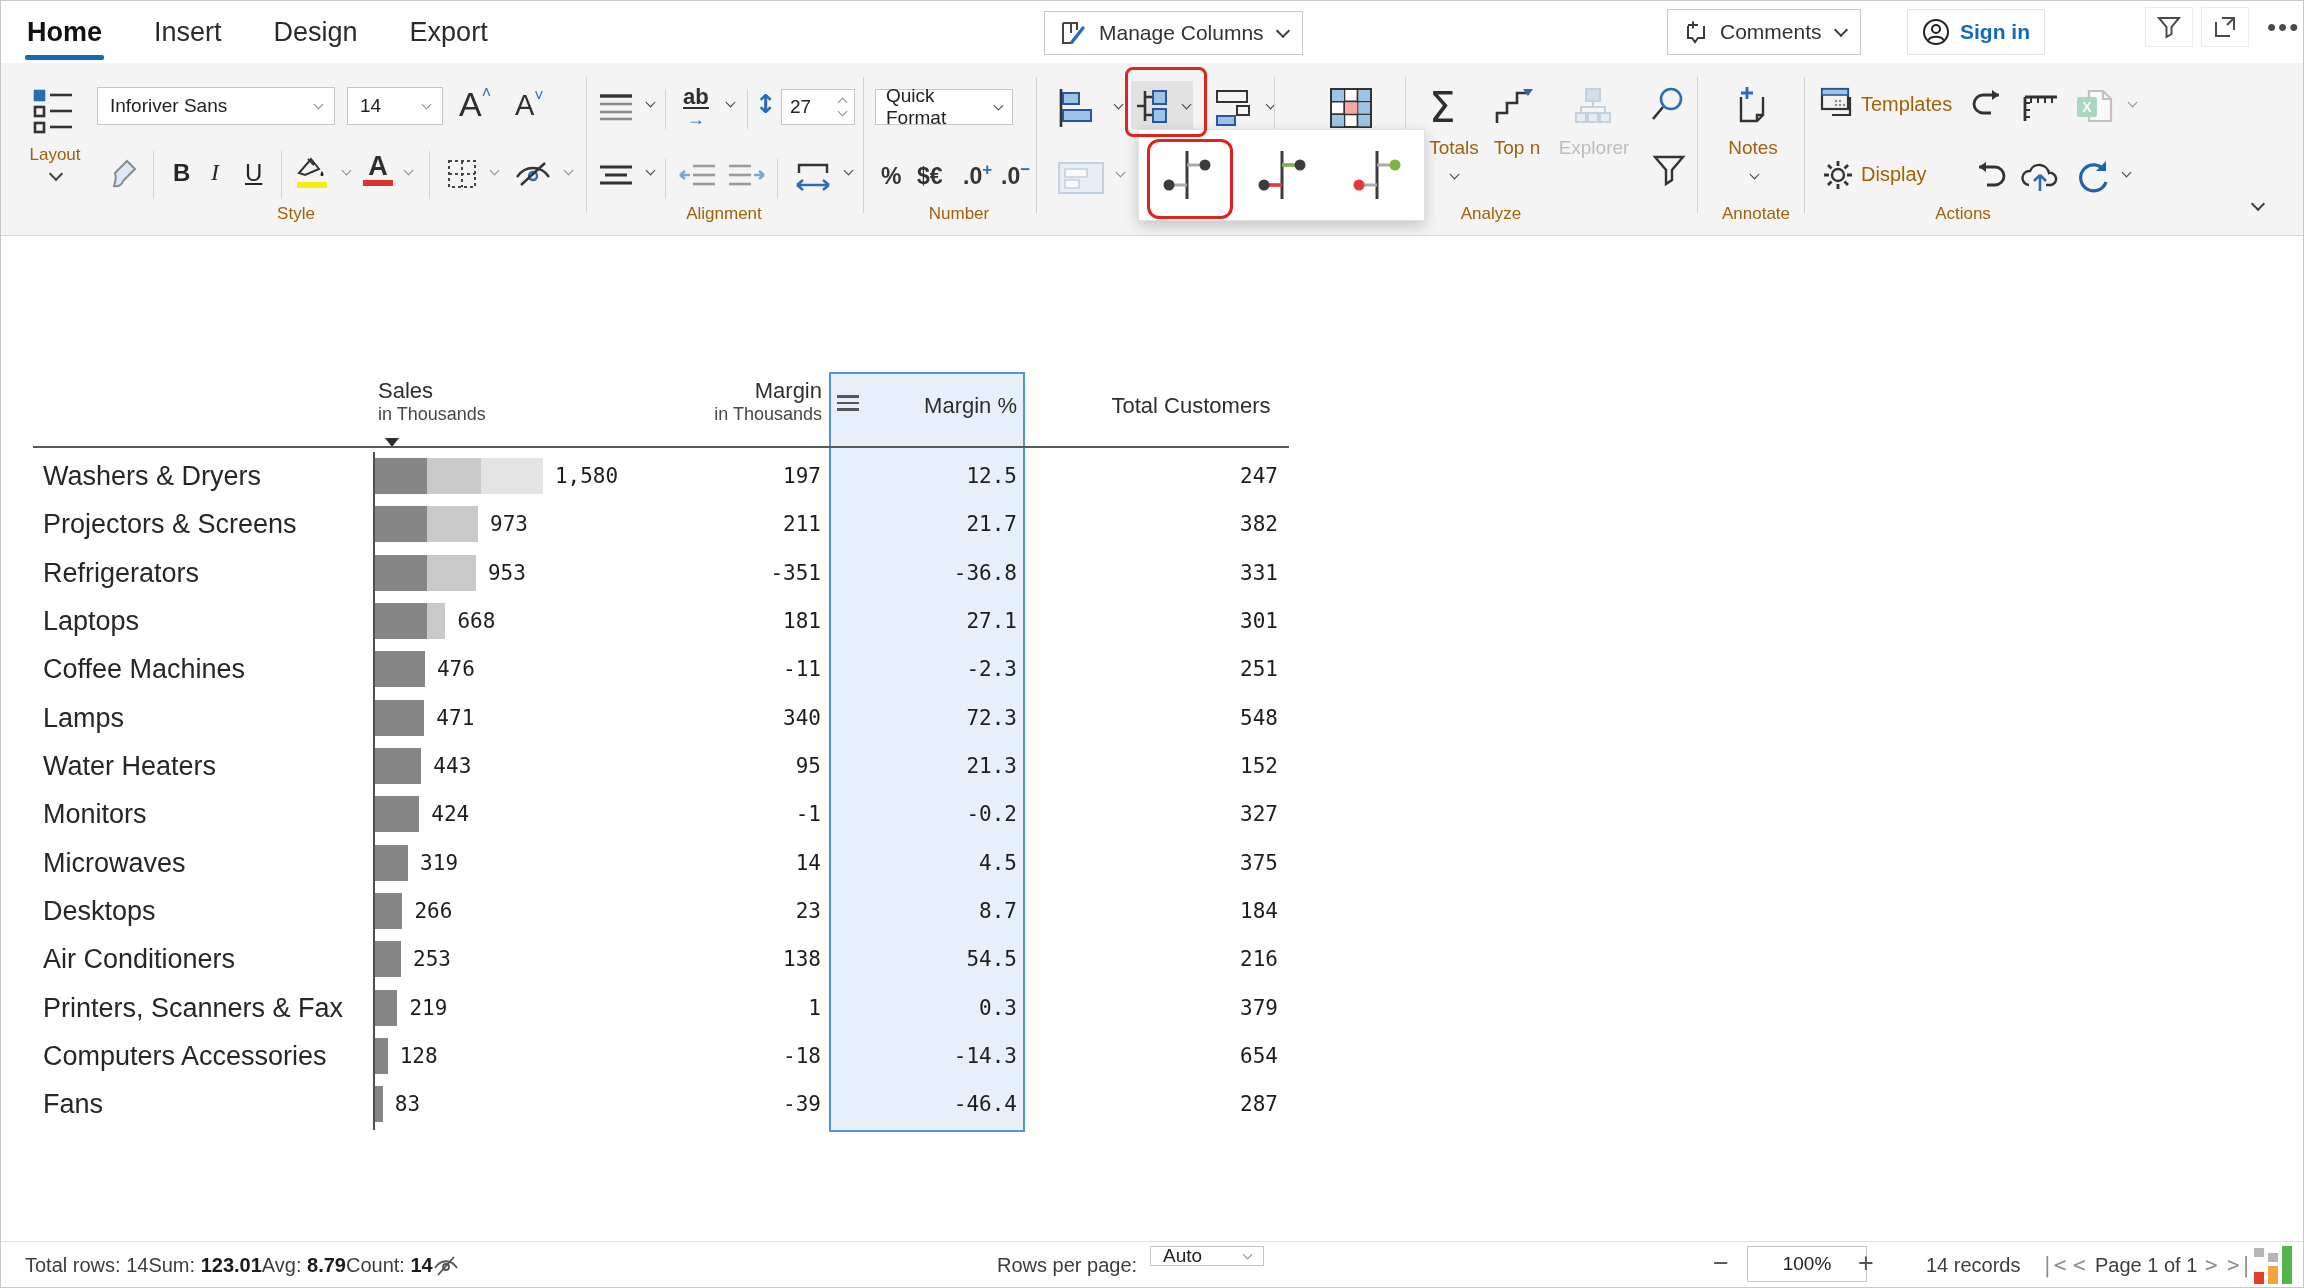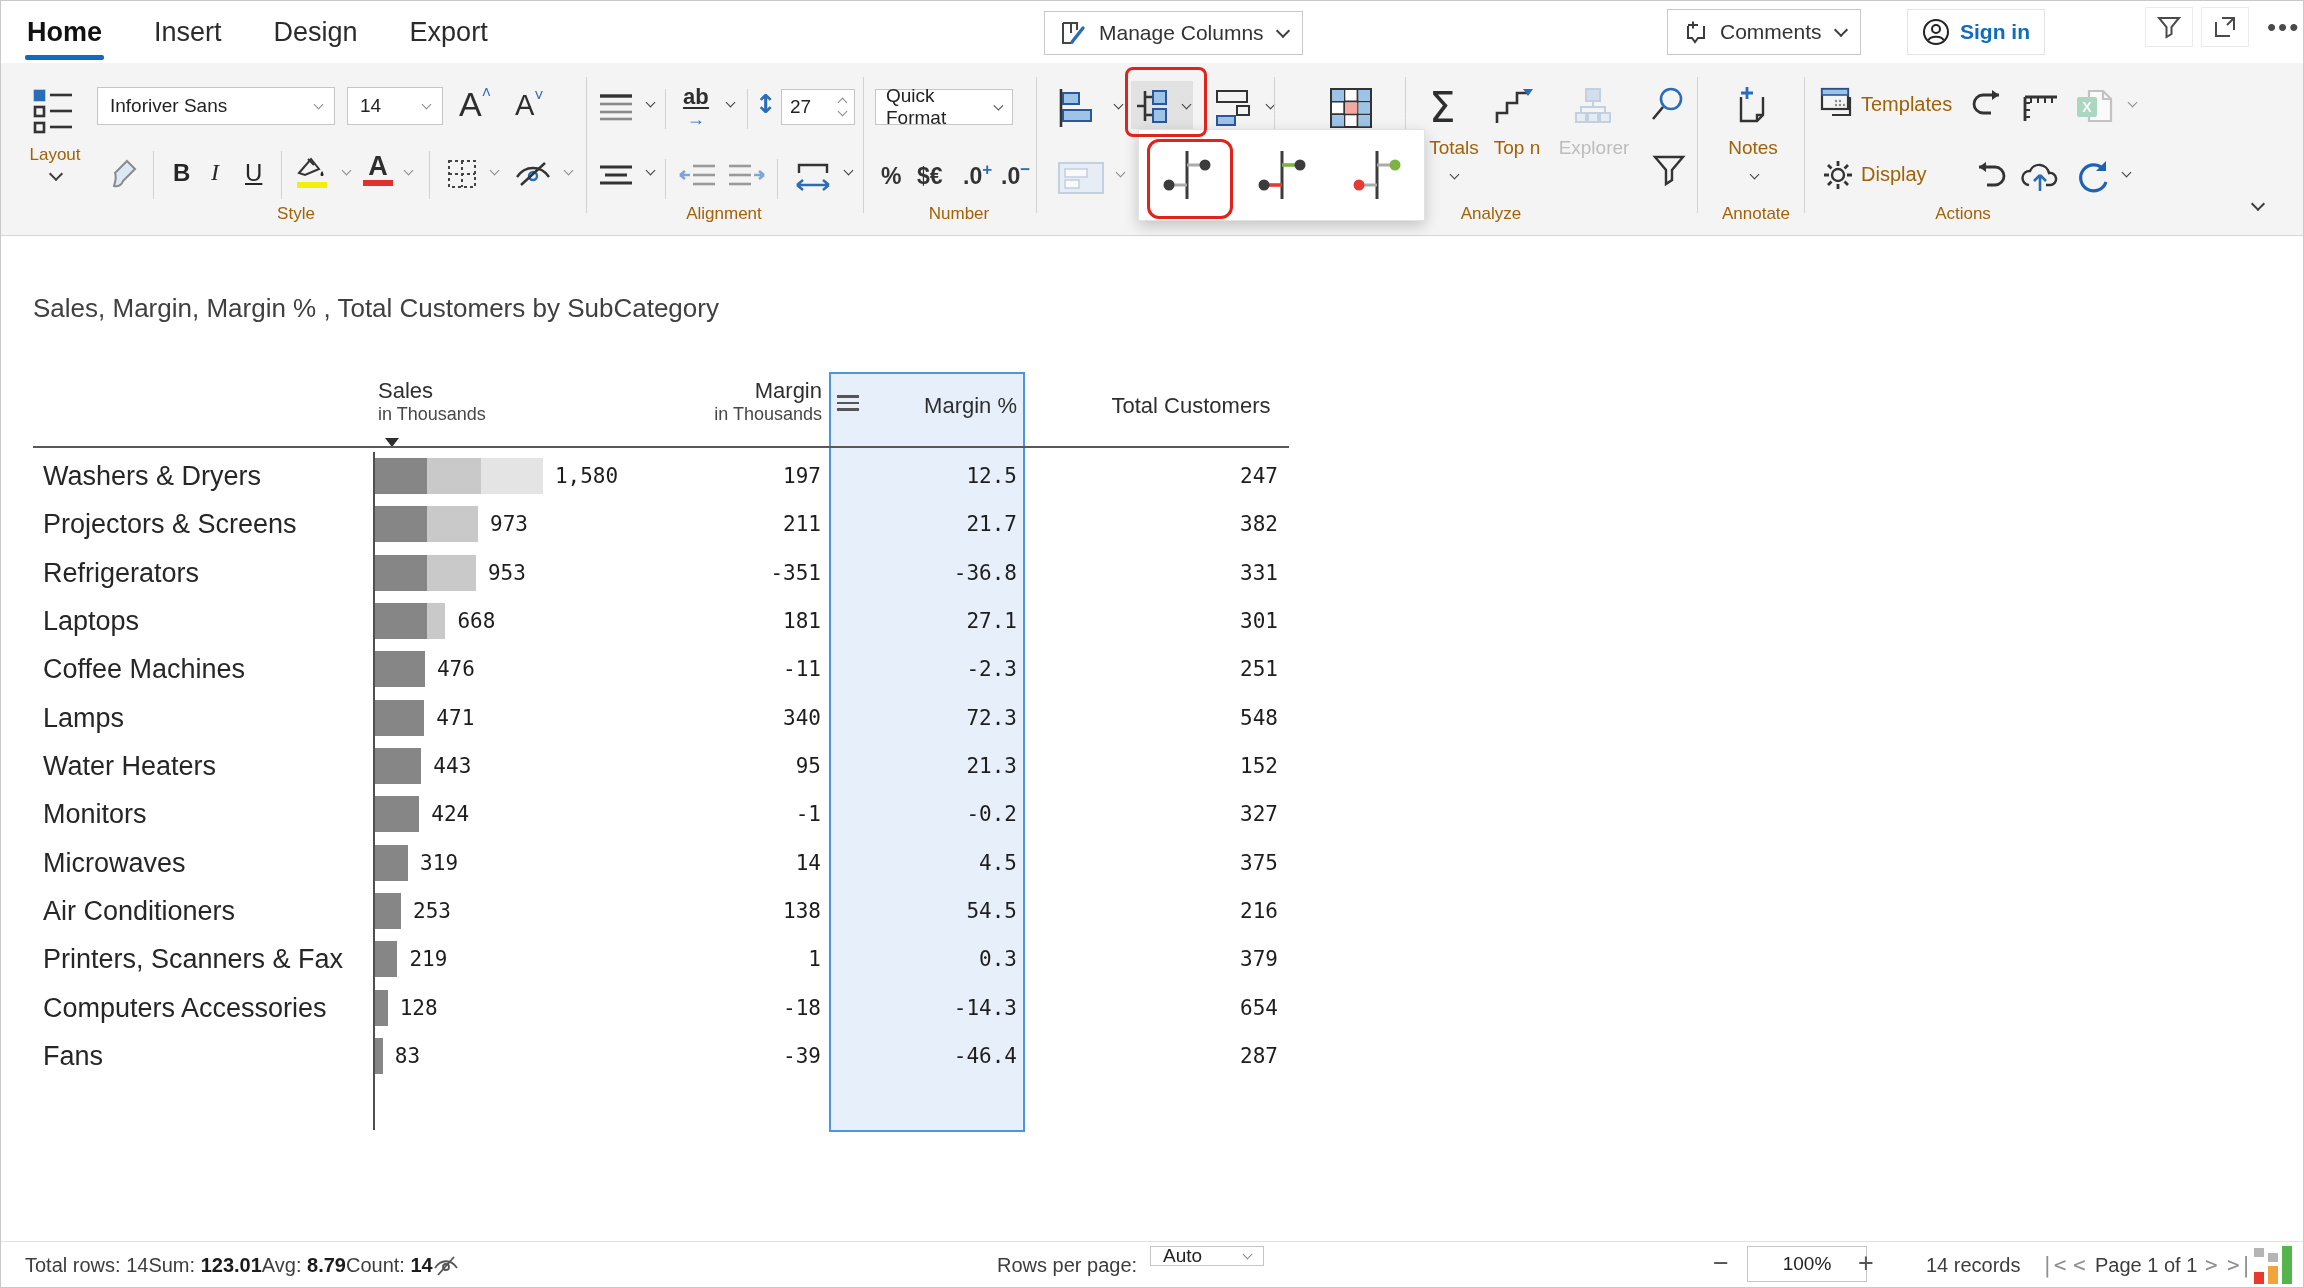--- a/index.html
+++ b/index.html
@@ -494,21 +494,20 @@
             <path d="M32 42 h-16" stroke="#ababab" stroke-width="3"></path>
             <circle cx="14" cy="42" r="5.5" fill="#e53935"></circle>
           </svg>
       </div>
     </div>
 
     <div class="redbox" style="left:1124px;top:4px;width:76px;height:64px;"></div>
     <div class="redbox" style="left:1146px;top:76px;width:80px;height:74px;border-radius:12px;"></div>
   </div>
 
-  <div class="rtitle">Sales, Margin, Margin % , Total Customers by SubCategory</div>
 
   <div class="hl-col"></div>
 
   <div class="hdr" style="left:377px;top:377px;">
     <div>Sales</div>
     <div class="sub">in Thousands</div>
   </div>
   <div class="sort" style="left:384px;top:437px;"></div>
 
   <div class="hdr" style="left:620px;top:377px;width:201px;text-align:right;">
@@ -620,20 +619,30 @@
       </div>
       <div class="trow">
         <div class="cell cat">Microwaves</div>
         <div class="bar">
           <span style="width: 34.1px; background: rgb(134, 134, 134);"></span>
         </div>
         <div class="cell num" style="left: 419.101px; text-align: left;">319</div>
         <div class="cell num" style="left: 620px; width: 200px;">14</div>
         <div class="cell num" style="left: 850px; width: 166px;">4.5</div>
         <div class="cell num" style="left: 1060px; width: 217px;">375</div>
+      </div>
+      <div class="trow">
+        <div class="cell cat">Desktops</div>
+        <div class="bar">
+          <span style="width: 28.4px; background: rgb(134, 134, 134);"></span>
+        </div>
+        <div class="cell num" style="left: 413.435px; text-align: left;">266</div>
+        <div class="cell num" style="left: 620px; width: 200px;">23</div>
+        <div class="cell num" style="left: 850px; width: 166px;">8.7</div>
+        <div class="cell num" style="left: 1060px; width: 217px;">184</div>
       </div>
       <div class="trow">
         <div class="cell cat">Air Conditioners</div>
         <div class="bar">
           <span style="width: 27px; background: rgb(134, 134, 134);"></span>
         </div>
         <div class="cell num" style="left: 412.046px; text-align: left;">253</div>
         <div class="cell num" style="left: 620px; width: 200px;">138</div>
         <div class="cell num" style="left: 850px; width: 166px;">54.5</div>
         <div class="cell num" style="left: 1060px; width: 217px;">216</div>

